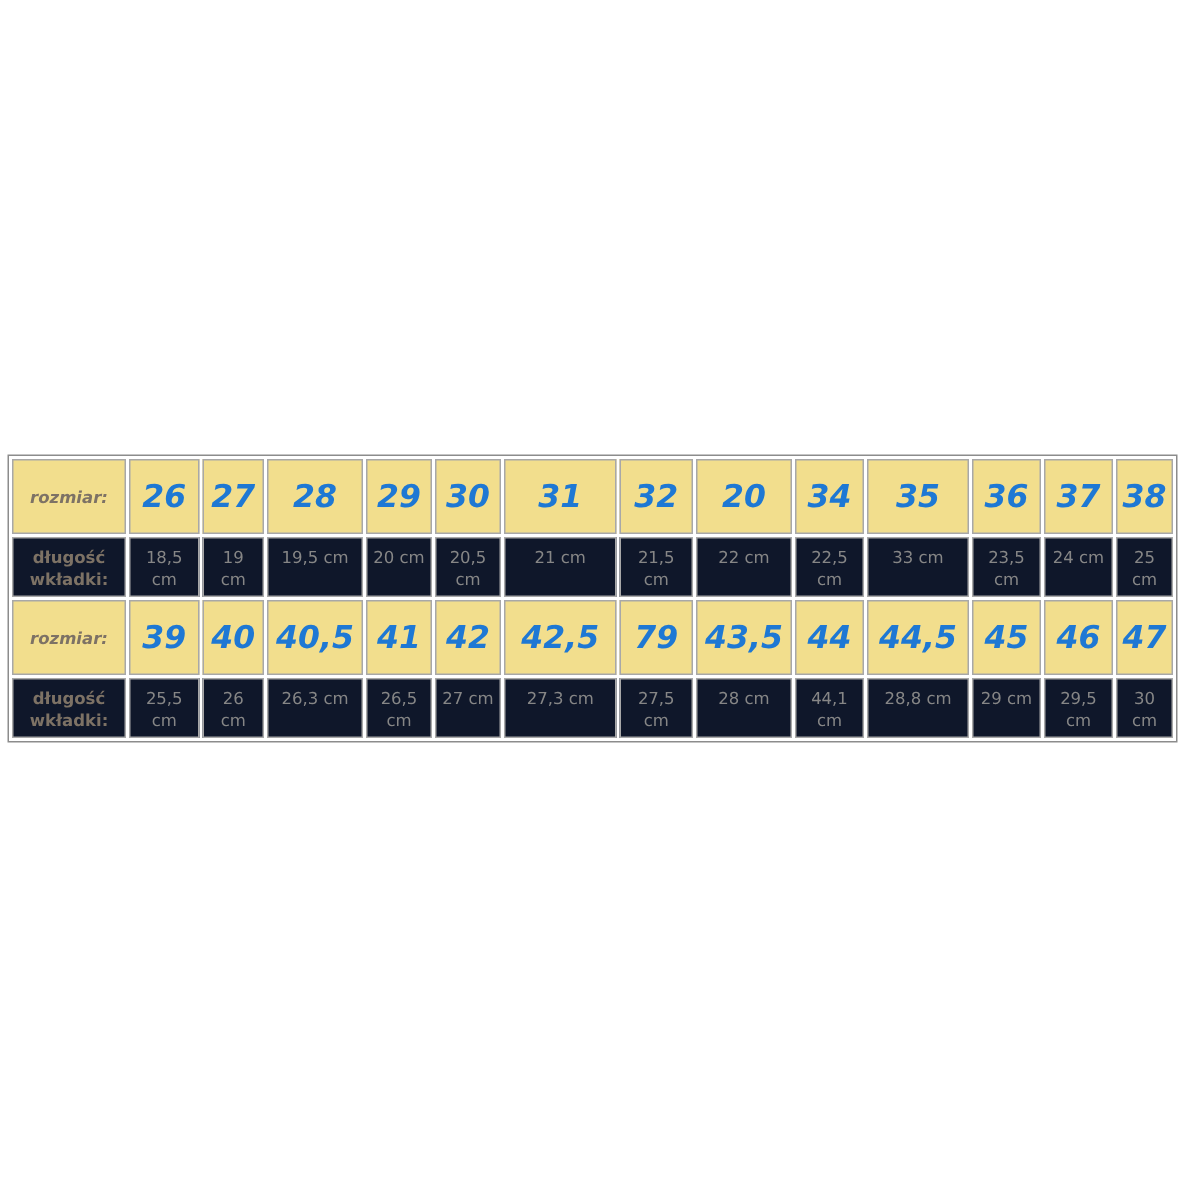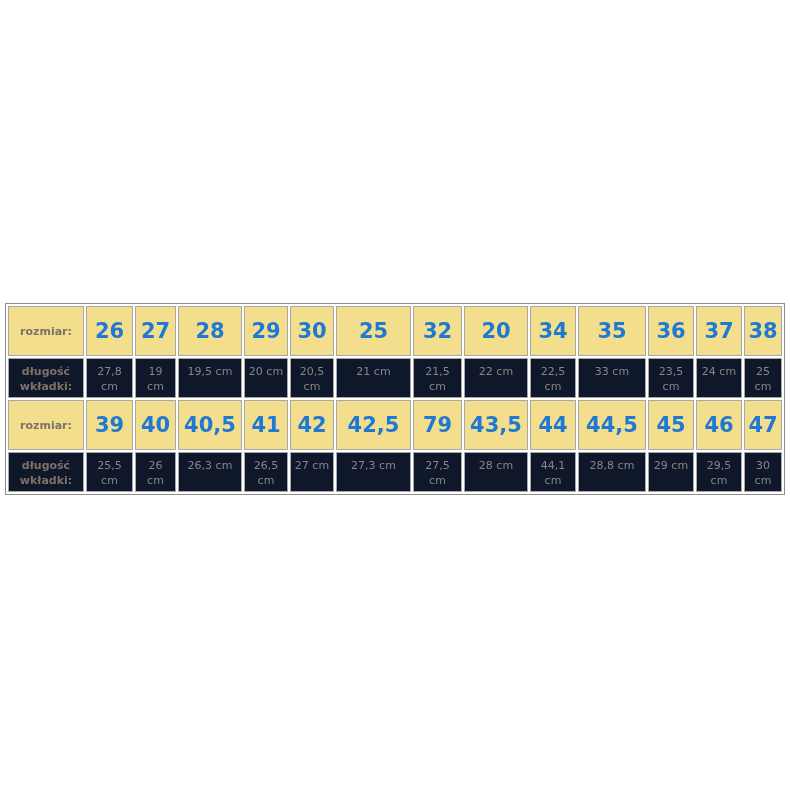--- a/index.html
+++ b/index.html
@@ -31,20 +31,21 @@
   }
   td{
     border:1px solid var(--border-cell);
     text-align:center;
     overflow:hidden;
   }
   tr.size-row td{
     background:var(--header-bg);
     height:38px;
     vertical-align:middle;
+    font-style:italic;
   }
   tr.len-row td{
     background:#0f172a;
     height:40px;
     vertical-align:top;
     padding-top:5px;
   }
   td.num{
     color:var(--size-text);
     font-size:21px;
@@ -87,32 +88,32 @@
         <col style="width:38px">
     </colgroup>
     <tbody>
       <tr class="size-row">
         <td class="lbl">rozmiar:</td>
         <td class="num">26</td>
         <td class="num">27</td>
         <td class="num">28</td>
         <td class="num">29</td>
         <td class="num">30</td>
-        <td class="num">25</td>
+        <td class="num">31</td>
         <td class="num">32</td>
         <td class="num">20</td>
         <td class="num">34</td>
         <td class="num">35</td>
         <td class="num">36</td>
         <td class="num">37</td>
         <td class="num">38</td>
       </tr>
       <tr class="len-row">
         <td class="lbl">długość wkładki:</td>
-        <td class="val">27,8 cm</td>
+        <td class="val">18,5 cm</td>
         <td class="val">19 cm</td>
         <td class="val">19,5 cm</td>
         <td class="val">20 cm</td>
         <td class="val">20,5 cm</td>
         <td class="val">21 cm</td>
         <td class="val">21,5 cm</td>
         <td class="val">22 cm</td>
         <td class="val">22,5 cm</td>
         <td class="val">33 cm</td>
         <td class="val">23,5 cm</td>

